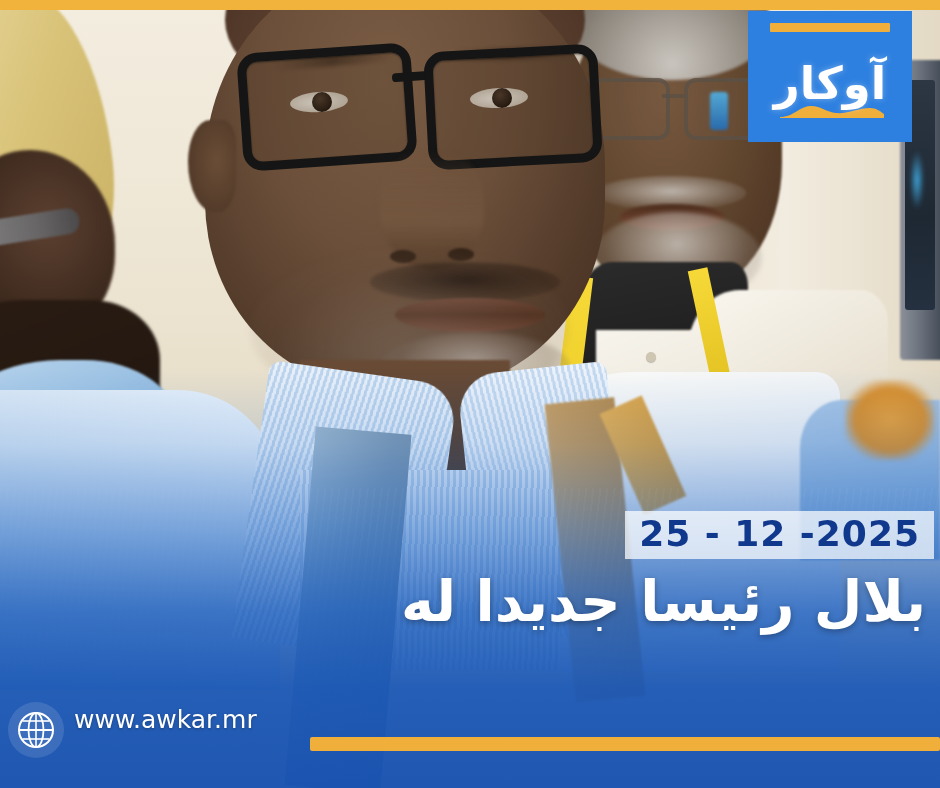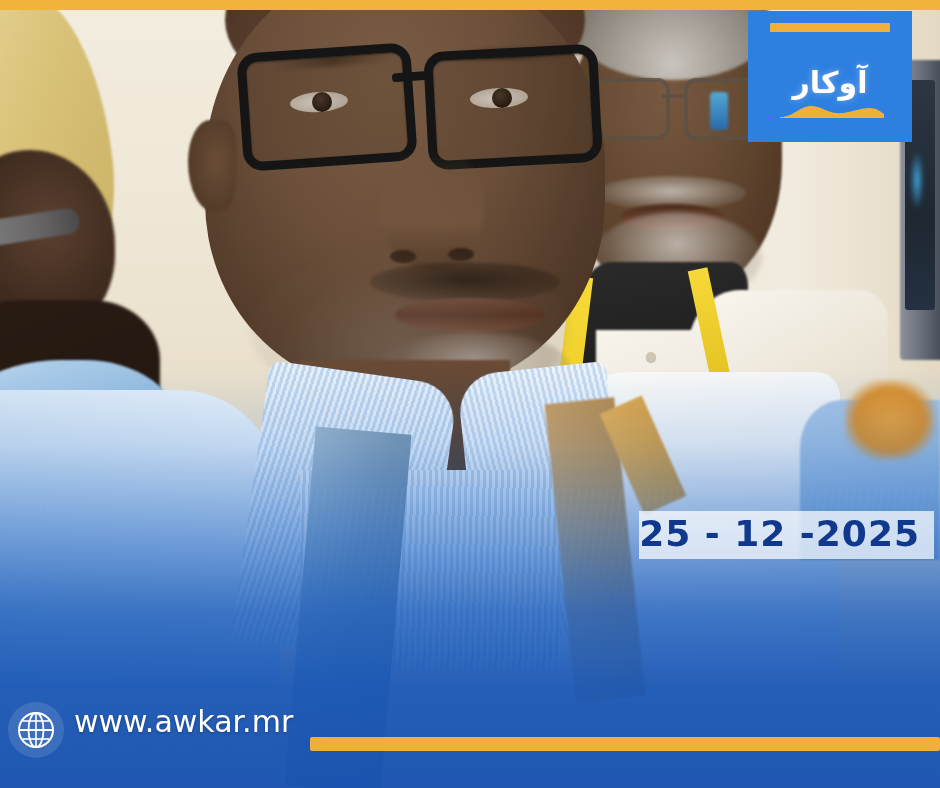--- a/index.html
+++ b/index.html
@@ -342,36 +342,36 @@
     display:flex;flex-direction:column;align-items:center;
   }
   .logo-rule{
     width:120px;height:9px;background:#F0AE3B;margin-top:12px;border-radius:1px;
   }
   .logo-word-wrap{
     position:relative;flex:1;width:100%;
     display:flex;align-items:center;justify-content:center;
   }
   .logo-word{
-    color:#fff;font-size:30px;font-weight:bold;line-height:1;
+    color:#fff;font-size:45px;font-weight:bold;line-height:1;
     direction:rtl;letter-spacing:-1px;
     text-shadow:0 0 6px rgba(255,255,255,.35);
     position:relative;z-index:2;
     transform:translateY(-4px);
     text-align:center;
   }
   .logo-dune{
     position:absolute;left:32px;bottom:24px;width:104px;height:16px;z-index:1;
   }
 
   
   .date-badge{
     position:absolute;right:6px;top:511px;
     background:rgba(255,255,255,.72);
-    padding:5px 14px 7px 0;
+    padding:5px 14px 7px 14px;
     backdrop-filter:blur(1px);
   }
   .date-text{
     color:#10388C;font-size:36px;font-weight:bold;line-height:1;
     letter-spacing:1px;white-space:nowrap;
   }
 
   
   .headline{
     position:absolute;right:14px;top:566px;width:916px;
@@ -390,21 +390,21 @@
     background:#F0AE3B;border-radius:2px;
   }
   .globe{
     position:absolute;left:8px;top:702px;width:56px;height:56px;
     border-radius:50%;
     background:rgba(255,255,255,.12);
     display:flex;align-items:center;justify-content:center;
   }
   .site-url{
     position:absolute;left:74px;top:707px;
-    color:#FFFFFF;font-size:30px;line-height:1;
+    color:#FFFFFF;font-size:25px;line-height:1;
     text-shadow:0 1px 3px rgba(0,0,0,.3);
   }
 </style>
 </head>
 <body>
 
 <div class="stage">
 
   <div class="photo">
     <div class="wall"></div>
@@ -491,20 +491,21 @@
       </svg>
       <div class="logo-word">آوكار</div>
     </div>
   </div>
 
   <div class="date-badge">
     <div class="date-text">25 - 12 -2025</div>
   </div>
 
   <div class="headline">
+    <div class="hl-line hl-2">بلال رئيسا جديدا له</div>
   </div>
 
   <div class="footer-rule"></div>
 
   <div class="globe">
     <svg width="40" height="40" viewBox="0 0 40 40" xmlns="http://www.w3.org/2000/svg">
       <circle cx="20" cy="20" r="17" fill="none" stroke="#ffffff" stroke-width="2"></circle>
       <ellipse cx="20" cy="20" rx="7.5" ry="17" fill="none" stroke="#ffffff" stroke-width="1.8"></ellipse>
       <line x1="3" y1="20" x2="37" y2="20" stroke="#ffffff" stroke-width="1.8"></line>
       <path d="M6.5 11 H33.5" fill="none" stroke="#ffffff" stroke-width="1.6"></path>

